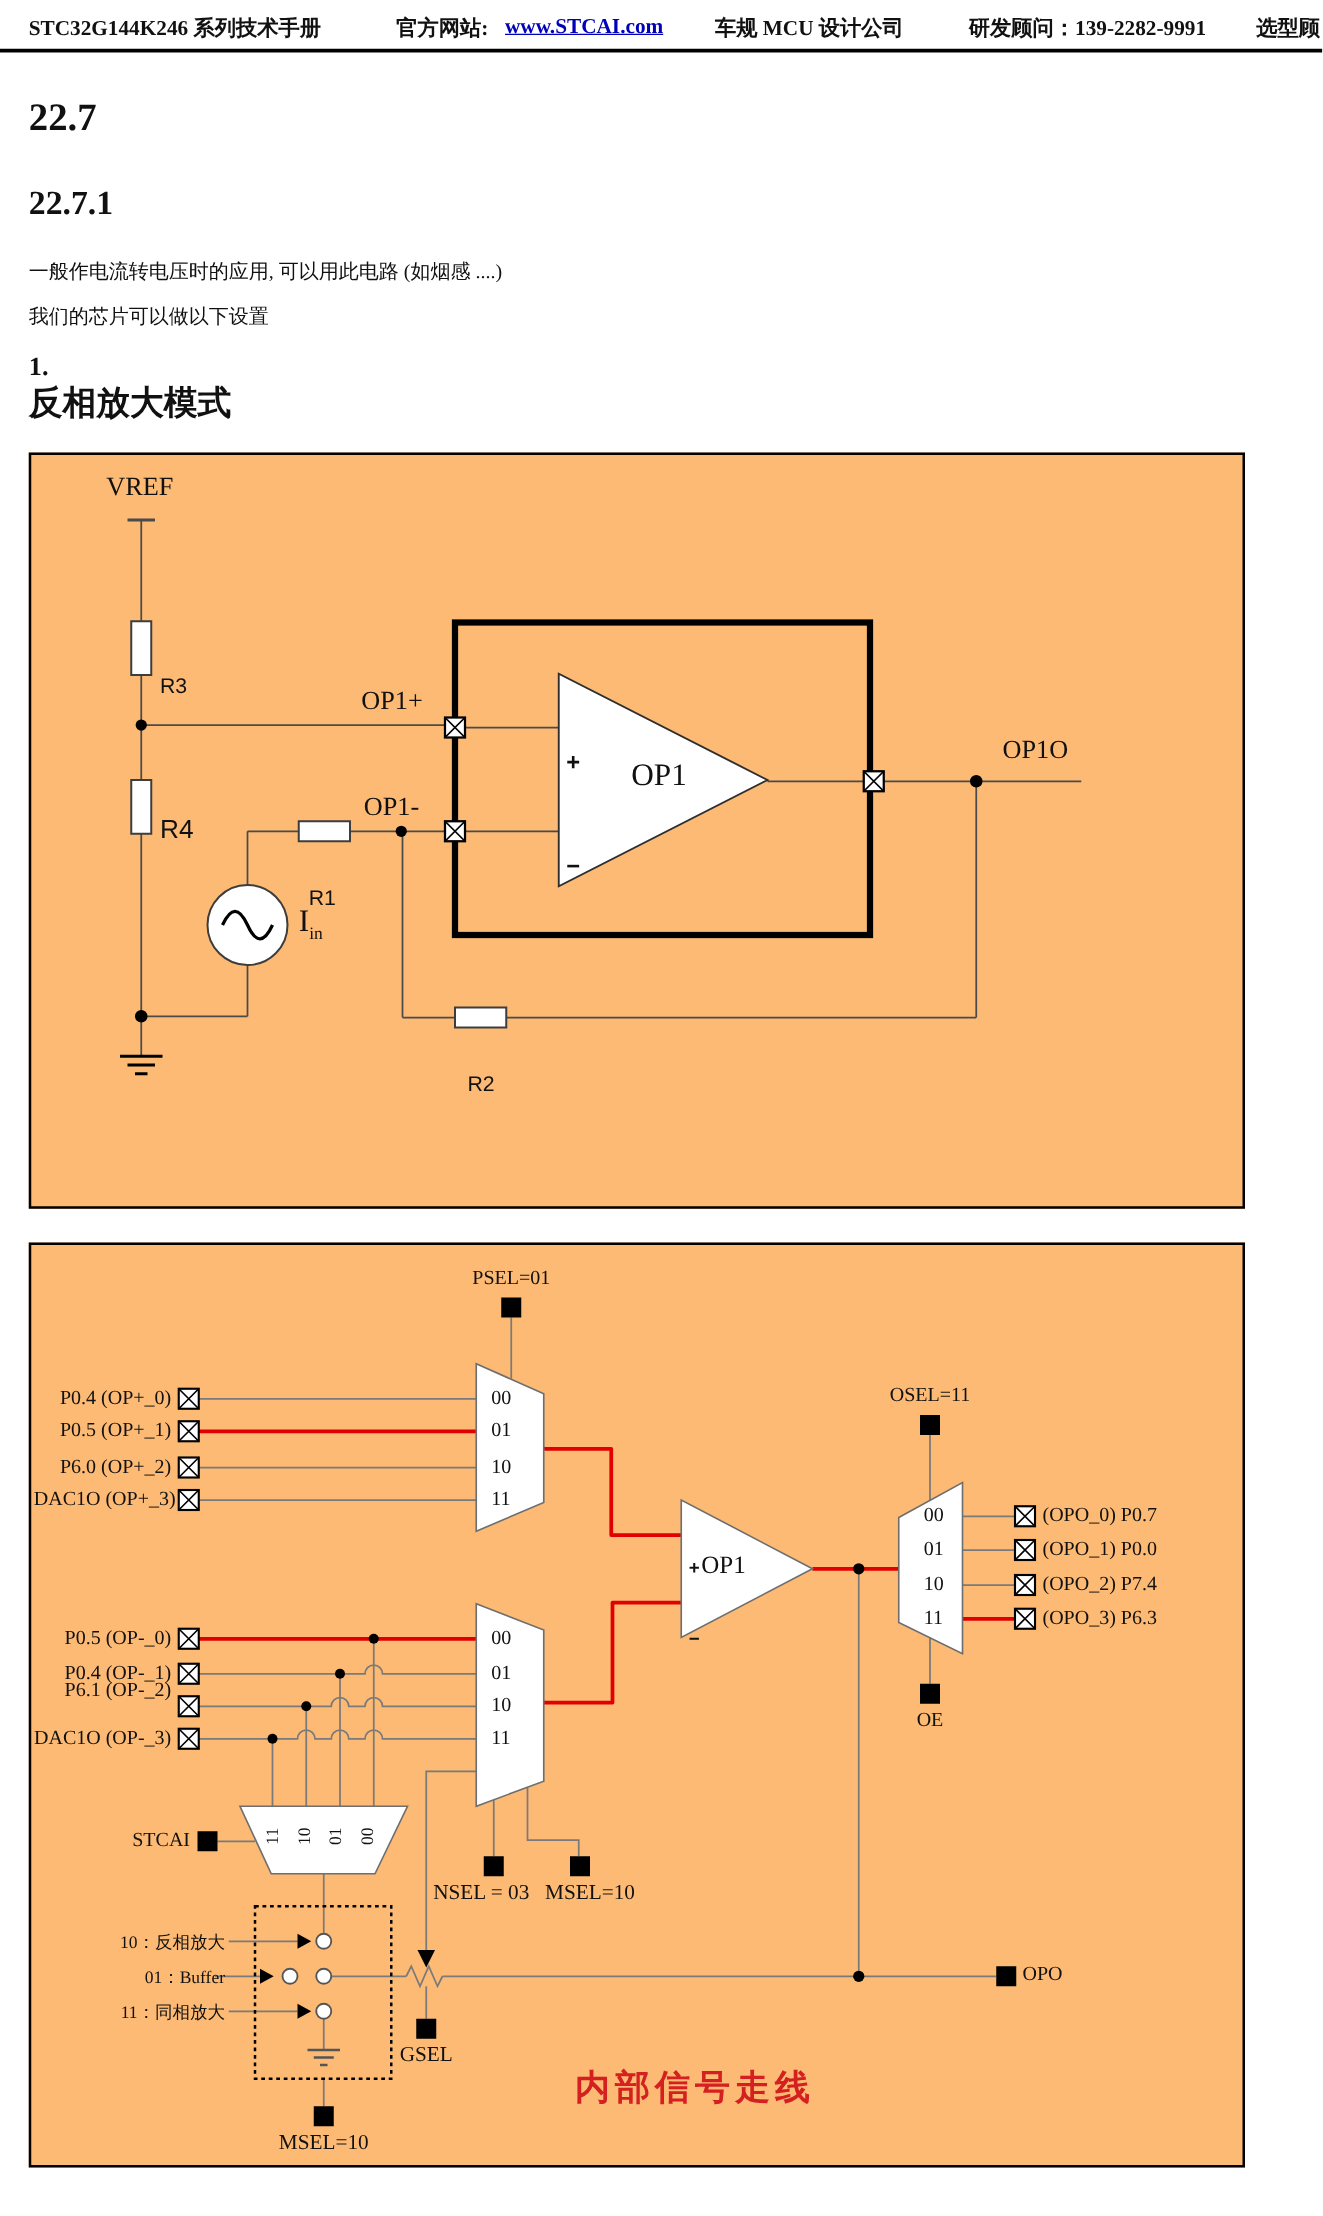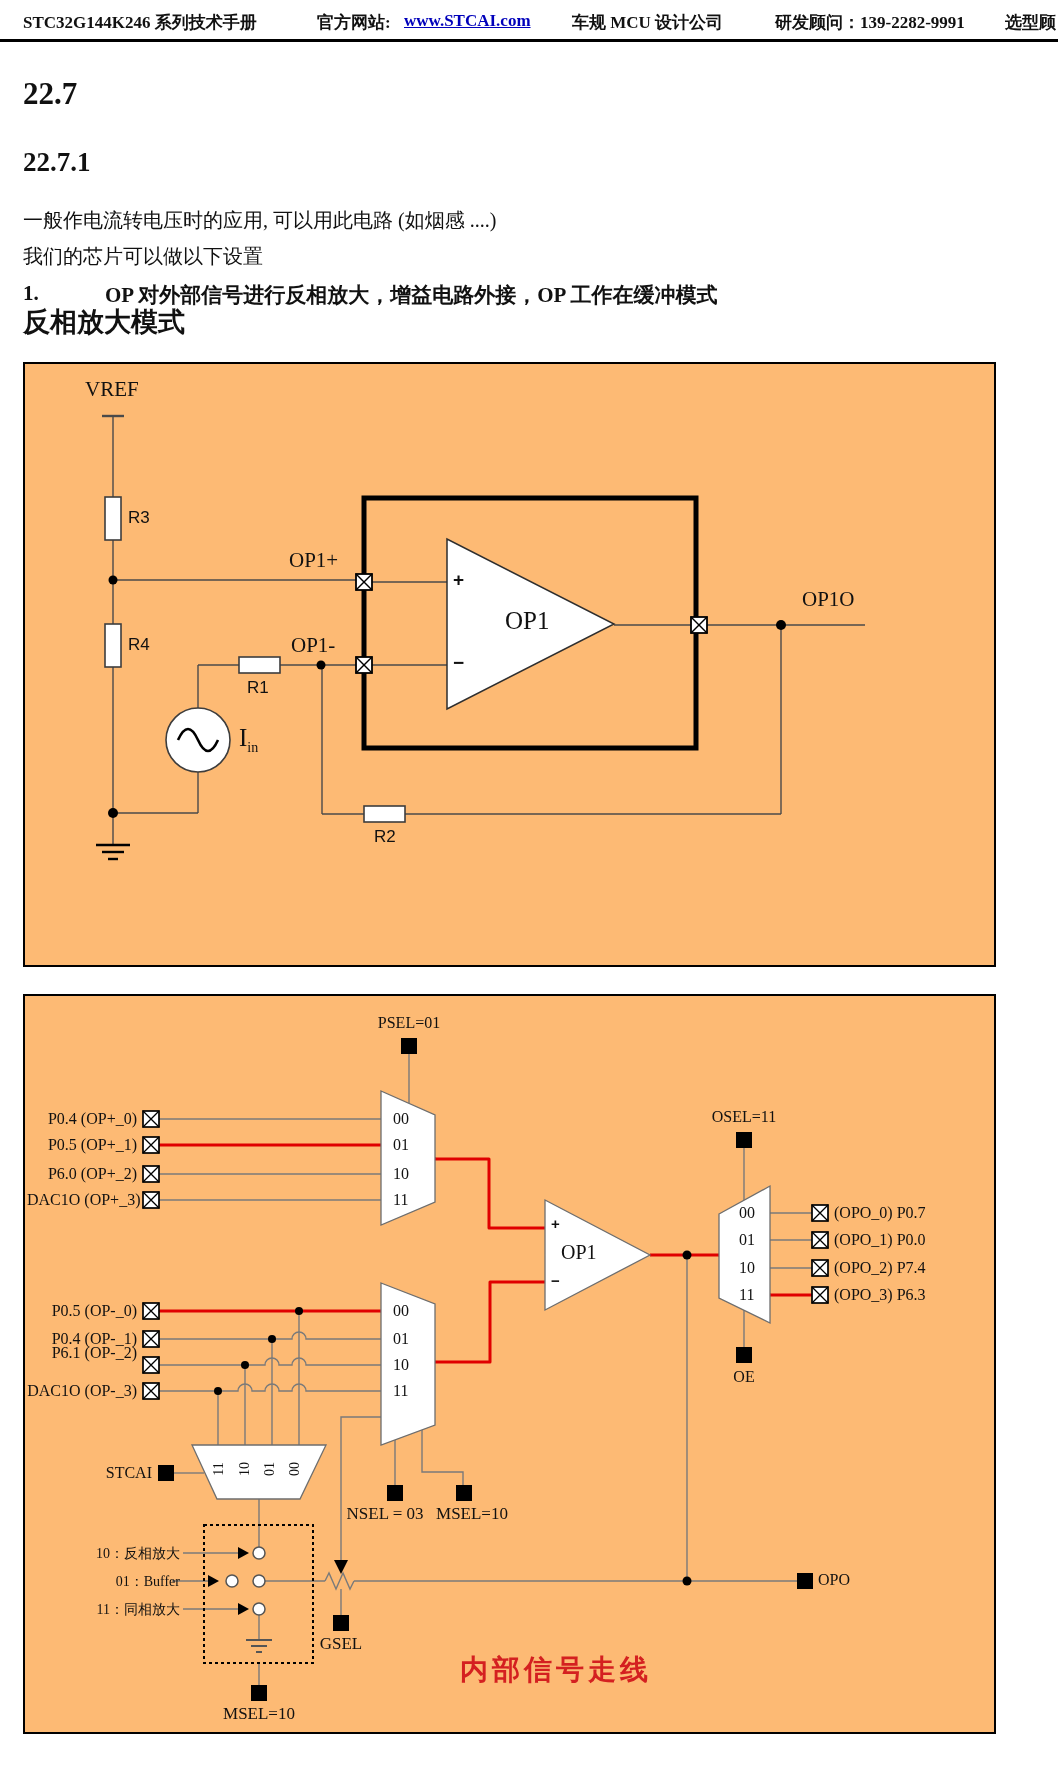--- a/index.html
+++ b/index.html
@@ -6,27 +6,27 @@
   .page{position:relative;width:1058px;height:1773px;background:#fff;overflow:hidden;
         font-family:"Liberation Serif", serif;color:#111;text-decoration:underline;}
   .abs{position:absolute;white-space:nowrap;}
   .hdr{font-size:17px;font-weight:bold;top:11px;}
   .rule{position:absolute;left:0;top:39px;width:1058px;height:3px;background:#000;}
   .link{color:#0000bb;text-decoration:underline;}
   .h1{font-size:31px;font-weight:bold;display:flex;}
   .h1 .num{flex:0 0 97px;}
   .h2{font-size:27px;font-weight:bold;display:flex;flex-direction:column;}
   .h2 .num{flex:0 0 157px;}
-  .body-line{font-size:20px;}
+  .body-line{font-size:16px;}
   .item{font-size:21px;font-weight:bold;display:flex;}
   .item .num{flex:0 0 82px;}
   .figbox{position:absolute;border:2.5px solid #000;background:#fdba74;}
   .figbox svg{position:absolute;left:0;top:0;}
   .lbl{position:absolute;white-space:nowrap;font-family:"Liberation Serif",serif;}
-  .sans{font-family:"Liberation Sans",sans-serif;}
+  .sans{font-family:"Liberation Sans",sans-serif;margin-top:31px;}
   .red-cap{color:#d42020;font-weight:bold;}
   .ctr{text-align:center;}
   .rt{text-align:right;}
   .rot{transform:rotate(-90deg);transform-origin:center center;}
 </style>
 </head>
 <body>
 
 <div class="page">
 
@@ -42,21 +42,20 @@
     <span class="num">22.7</span>
   </div>
   <div class="abs h2" style="left:23px;top:147px;width:1010px">
     <span class="num">22.7.1</span>
     <span>反相放大模式</span>
   </div>
   <div class="abs body-line" style="left:23px;top:207px">一般作电流转电压时的应用, 可以用此电路 (如烟感  ....)</div>
   <div class="abs body-line" style="left:23px;top:243px">我们的芯片可以做以下设置</div>
   <div class="abs item" style="left:23px;top:281px;width:1010px">
     <span class="num">1.</span>
-    <span>OP 对外部信号进行反相放大，增益电路外接，OP 工作在缓冲模式</span>
   </div>
 
   <div class="figbox" style="left:23px;top:362px;width:969px;height:601px">
     <svg width="969" height="601" viewBox="0 0 969 601">
       <g stroke="#4a4a4a" stroke-width="1.4" fill="none">
         <line x1="77" y1="52" x2="99" y2="52" stroke-width="2.4"></line>
         <line x1="88" y1="52" x2="88" y2="133"></line>
         <line x1="88" y1="176" x2="88" y2="260"></line>
         <line x1="88" y1="216" x2="331" y2="216"></line>
         <line x1="88" y1="303" x2="88" y2="481"></line>
@@ -108,21 +107,21 @@
         </g>
         <g>
           <rect x="666" y="253" width="16" height="16" fill="#fff" stroke="#000" stroke-width="1.8"></rect>
           <line x1="666" y1="253" x2="682" y2="269" stroke="#000" stroke-width="1.4"></line>
           <line x1="682" y1="253" x2="666" y2="269" stroke="#000" stroke-width="1.4"></line>
         </g>
       </g>
     </svg>
     <div class="lbl" style="left:60px;top:13px;font-size:21px">VREF</div>
     <div class="lbl sans" style="left:103px;top:144px;font-size:17px">R3</div>
-    <div class="lbl sans" style="left:103px;top:271px;font-size:17px">R4</div>
+    <div class="lbl sans" style="left:103px;top:257px;font-size:21px">R4</div>
     <div class="lbl sans" style="left:222px;top:314px;font-size:17px">R1</div>
     <div class="lbl sans" style="left:349px;top:463px;font-size:17px">R2</div>
     <div class="lbl" style="left:214px;top:360px;font-size:25px"><span>I</span><sub style="font-size:14px">in</sub></div>
     <div class="lbl" style="left:264px;top:184px;font-size:21px">OP1+</div>
     <div class="lbl" style="left:266px;top:269px;font-size:21px">OP1-</div>
     <div class="lbl sans" style="left:428px;top:205px;font-size:19px;font-weight:bold">+</div>
     <div class="lbl sans" style="left:428px;top:288px;font-size:19px;font-weight:bold">−</div>
     <div class="lbl" style="left:480px;top:243px;font-size:25px">OP1</div>
     <div class="lbl" style="left:777px;top:223px;font-size:21px">OP1O</div>
   </div>

